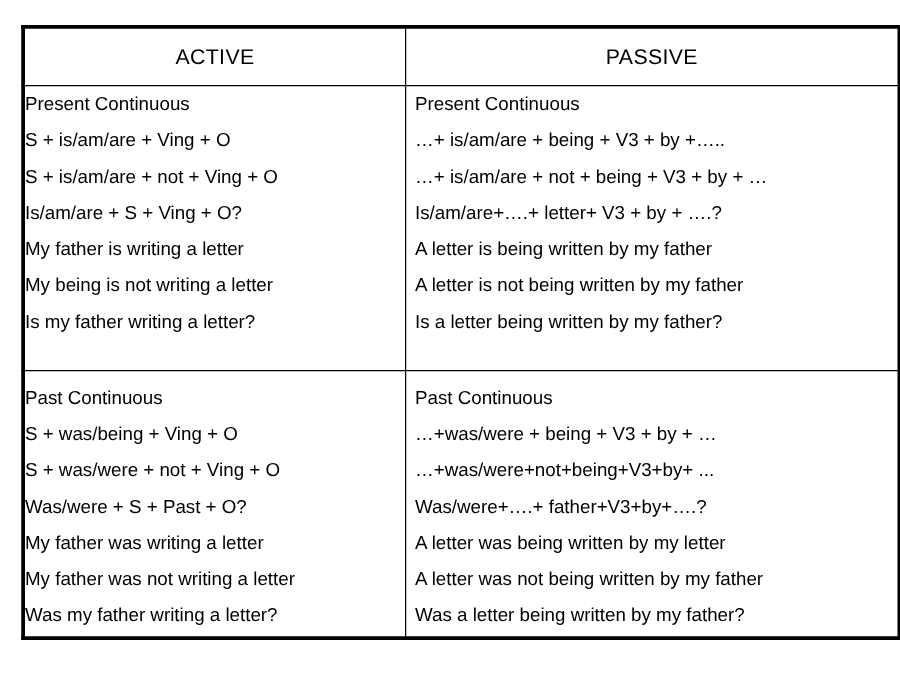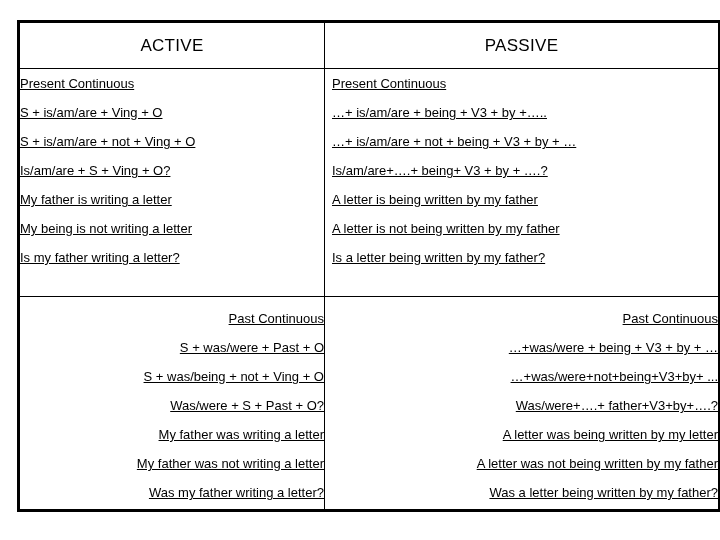--- a/index.html
+++ b/index.html
@@ -60,44 +60,42 @@
     line-height: 45px;
     letter-spacing: 0.3px;
     border-bottom: 2px solid #000000;
   }
   .head-cell .head-label {
     display: inline-block;
   }
 
   
   .body-cell {
-    font-size: 13px;
+    font-size: 15px;
     padding: 6px 0 6px 5px;
-    text-decoration: underline;
   }
   .body-cell.passive-cell {
     padding-left: 7px;
   }
 
   .line {
     display: block;
     height: 29px;
     line-height: 29px;
     white-space: nowrap;
     overflow: hidden;
   }
 
   
   .row-present .body-cell {
     padding-bottom: 24px;
   }
   .row-past .body-cell {
     padding-bottom: 2px;
     padding-top: 7px;
-    text-align: right;
   }
 
   
   .row-past td {
     border-top: 1px solid #000000;
   }
 </style>
 </head>
 <body>
 
@@ -129,32 +127,32 @@
           <span class="line">S + is/am/are + not + Ving + O</span>
           <span class="line">Is/am/are + S + Ving + O?</span>
           <span class="line">My father is writing a letter</span>
           <span class="line">My being is not writing a letter</span>
           <span class="line">Is my father writing a letter?</span>
         </td>
         <td class="body-cell passive-cell">
           <span class="line">Present Continuous</span>
           <span class="line">…+ is/am/are + being + V3 + by +…..</span>
           <span class="line">…+ is/am/are + not + being + V3 + by + …</span>
-          <span class="line">Is/am/are+….+ being+ V3 + by + ….?</span>
+          <span class="line">Is/am/are+….+ letter+ V3 + by + ….?</span>
           <span class="line">A letter is being written by my father</span>
           <span class="line">A letter is not being written by my father</span>
           <span class="line">Is a letter being written by my father?</span>
         </td>
       </tr>
 
       <tr class="row-past">
         <td class="body-cell active-cell">
           <span class="line">Past Continuous</span>
-          <span class="line">S + was/were + Past + O</span>
-          <span class="line">S + was/being + not + Ving + O</span>
+          <span class="line">S + was/being + Ving + O</span>
+          <span class="line">S + was/were + not + Ving + O</span>
           <span class="line">Was/were + S + Past + O?</span>
           <span class="line">My father was writing a letter</span>
           <span class="line">My father was not writing a letter</span>
           <span class="line">Was my father writing a letter?</span>
         </td>
         <td class="body-cell passive-cell">
           <span class="line">Past Continuous</span>
           <span class="line">…+was/were + being + V3 + by + …</span>
           <span class="line">…+was/were+not+being+V3+by+ ...</span>
           <span class="line">Was/were+….+ father+V3+by+….?</span>

